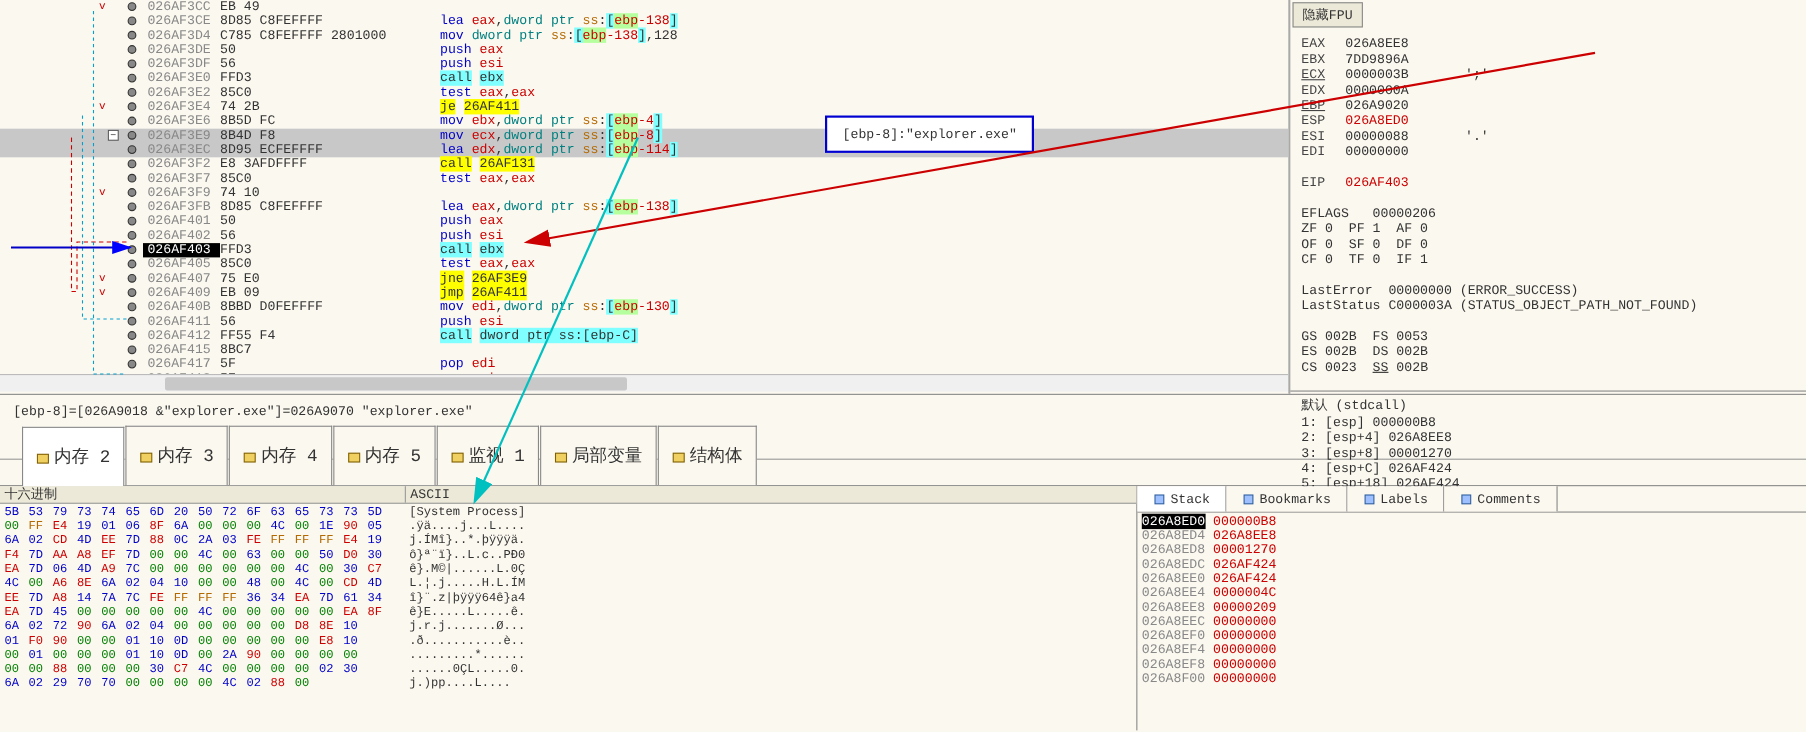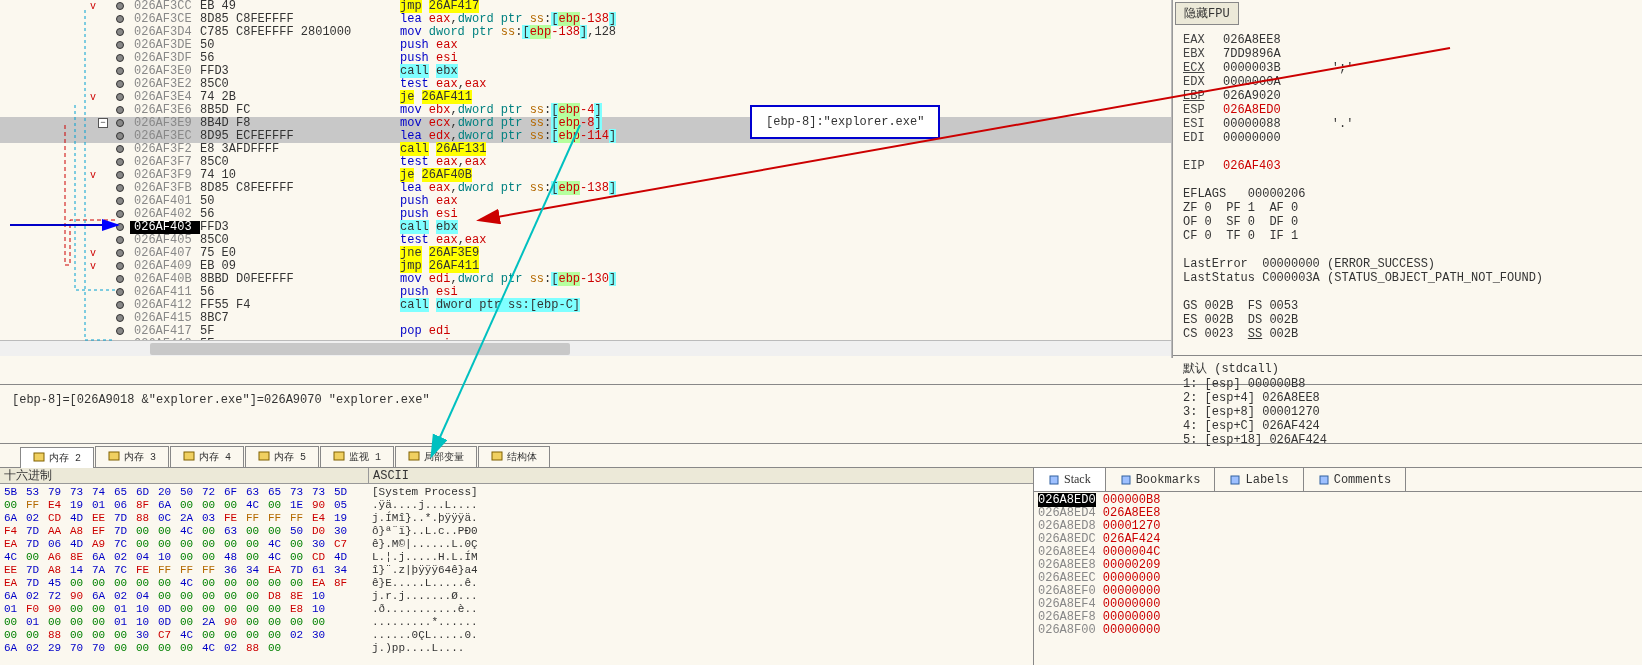--- a/index.html
+++ b/index.html
@@ -27,65 +27,65 @@
 .scroll-h { height:16px; background:#f0f0f0; border-top:1px solid #bbb; position:relative; }
 .scroll-h .thumb { position:absolute; left:150px; top:2px; width:420px; height:12px; background:#c8c8c8; border-radius:2px; }
 .regs-panel { flex:1; position:relative; border-left:1px solid #999; }
 .regs-tab { background:#ece9d8; border:1px solid #888; padding:2px 8px; display:inline-block; margin:2px; }
 .regs-body { padding:6px 10px; font-size:12px; line-height:14px; }
 .regs-body div { white-space:pre; }
 .regs-body .rlbl { color:#444; display:inline-block; width:40px; }
 .regs-body .rval { display:inline-block; width:80px; }
 .u { text-decoration:underline; }
 .calling { border-top:1px solid #888; margin-top:8px; padding:4px 10px; }
-.line-panel { height:60px; padding:8px 12px; border-top:1px solid #888; border-bottom:1px solid #888; background:#fbf8ef;margin-top:26px; }
+.line-panel { height:60px; padding:8px 12px; border-top:1px solid #888; border-bottom:1px solid #888; background:#fbf8ef; }
 .tabs-row { height:24px; display:flex; align-items:flex-end; padding-left:20px; border-bottom:1px solid #888; background:#fbf8ef; gap:1px; }
-.tab { padding:3px 12px; border:1px solid #888; border-bottom:none; background:#fbf8ef; display:flex; gap:4px; font-size:10px; }
+.tab { padding:16px 12px; border:1px solid #888; border-bottom:none; background:#fbf8ef; display:flex; align-items:center; gap:4px; font-size:16px; }
 .tab.active { background:#fff; position:relative; top:1px; }
 .icon { width:12px; height:12px; display:inline-block; }
 .bottom-area { display:flex; height:222px; }
 .hex-panel { width:1034px; border-right:1px solid #888; position:relative; }
 .hex-hdr { display:flex; background:#ece9d8; border-bottom:1px solid #999; height:16px; line-height:16px; }
 .hex-hdr .c1 { width:368px; padding-left:4px; }
 .hex-hdr .c2 { flex:1; border-left:1px solid #999; padding-left:4px; }
 .hex-body { padding:2px 4px; line-height:13px; }
 .hex-row { white-space:pre; font-size:11px; }
 .hex-row span { display:inline-block; }
 .stack-panel { flex:1; position:relative; }
 .sp-tabs { display:flex; height:24px; border-bottom:1px solid #888; }
 .sp-tab { padding:3px 14px; border-right:1px solid #888; display:flex; align-items:center; gap:4px; background:#fbf8ef; }
-.sp-tab.active { background:#fff;font-family:Liberation Serif, serif; }
+.sp-tab.active { background:#fff; }
 .stack-body { padding:2px 4px; line-height:13px; font-size:12px; }
 .stack-row { white-space:pre; }
 .stack-row.cur .a { background:#000; color:#fff; }
 .stack-row .a { color:#888; }
 .stack-row .v { color:#c00; }
 .callout { position:absolute; border:2px solid #0000d0; padding:8px 14px; background:#fff; color:#333; font-size:12px; top:105px; left:750px; }
 svg.overlay { position:absolute; top:0; left:0; pointer-events:none; }
 </style>
 </head>
 <body>
 
 <div class="top-area">
   <div class="disasm-panel">
     <div class="disasm-body" id="disasm-rows">
-        <div class="row"><div class="bp-gutter"><div class="bp-dot"></div><span style="position: absolute; left: 90px; color: rgb(204, 0, 0); font-size: 10px;">v</span></div><div class="addr">026AF3CC</div><div class="bytes">EB 49</div><div class="asm"><span class="hl-y">jmp</span> <span class="hl-y">26AF417</span></div></div>
+        <div class="row"><div class="bp-gutter"><div class="bp-dot"></div><span style="position: absolute; left: 90px; color: rgb(204, 0, 0); font-size: 10px;">v</span></div><div class="addr">026AF3CC</div><div class="bytes">EB 49</div></div>
         <div class="row"><div class="bp-gutter"><div class="bp-dot"></div></div><div class="addr">026AF3CE</div><div class="bytes">8D85 C8FEFFFF</div><div class="asm"><span class="blue">lea</span> <span class="red">eax</span>,<span class="teal">dword ptr</span> <span class="orange">ss</span>:<span class="hl-t">[</span><span class="hl-g"><span class="red">ebp</span></span><span class="red">-138</span><span class="hl-t">]</span></div></div>
         <div class="row"><div class="bp-gutter"><div class="bp-dot"></div></div><div class="addr">026AF3D4</div><div class="bytes">C785 C8FEFFFF 2801000</div><div class="asm"><span class="blue">mov</span> <span class="teal">dword ptr</span> <span class="orange">ss</span>:<span class="hl-t">[</span><span class="hl-g"><span class="red">ebp</span></span><span class="red">-138</span><span class="hl-t">]</span>,128</div></div>
         <div class="row"><div class="bp-gutter"><div class="bp-dot"></div></div><div class="addr">026AF3DE</div><div class="bytes">50</div><div class="asm"><span class="blue">push</span> <span class="red">eax</span></div></div>
         <div class="row"><div class="bp-gutter"><div class="bp-dot"></div></div><div class="addr">026AF3DF</div><div class="bytes">56</div><div class="asm"><span class="blue">push</span> <span class="red">esi</span></div></div>
         <div class="row"><div class="bp-gutter"><div class="bp-dot"></div></div><div class="addr">026AF3E0</div><div class="bytes">FFD3</div><div class="asm"><span class="hl-t">call</span> <span class="hl-t">ebx</span></div></div>
         <div class="row"><div class="bp-gutter"><div class="bp-dot"></div></div><div class="addr">026AF3E2</div><div class="bytes">85C0</div><div class="asm"><span class="blue">test</span> <span class="red">eax</span>,<span class="red">eax</span></div></div>
         <div class="row"><div class="bp-gutter"><div class="bp-dot"></div><span style="position: absolute; left: 90px; color: rgb(204, 0, 0); font-size: 10px;">v</span></div><div class="addr">026AF3E4</div><div class="bytes">74 2B</div><div class="asm"><span class="hl-y">je</span> <span class="hl-y">26AF411</span></div></div>
         <div class="row"><div class="bp-gutter"><div class="bp-dot"></div></div><div class="addr">026AF3E6</div><div class="bytes">8B5D FC</div><div class="asm"><span class="blue">mov</span> <span class="red">ebx</span>,<span class="teal">dword ptr</span> <span class="orange">ss</span>:<span class="hl-t">[</span><span class="hl-g"><span class="red">ebp</span></span><span class="red">-4</span><span class="hl-t">]</span></div></div>
         <div class="row row-sel"><div class="bp-gutter"><div class="bp-dot"></div><div class="sq-toggle">−</div></div><div class="addr">026AF3E9</div><div class="bytes">8B4D F8</div><div class="asm"><span class="blue">mov</span> <span class="red">ecx</span>,<span class="teal">dword ptr</span> <span class="orange">ss</span>:<span class="hl-t">[</span><span class="hl-g"><span class="red">ebp</span></span><span class="red">-8</span><span class="hl-t">]</span></div></div>
         <div class="row row-sel"><div class="bp-gutter"><div class="bp-dot"></div></div><div class="addr">026AF3EC</div><div class="bytes">8D95 ECFEFFFF</div><div class="asm"><span class="blue">lea</span> <span class="red">edx</span>,<span class="teal">dword ptr</span> <span class="orange">ss</span>:<span class="hl-t">[</span><span class="hl-g"><span class="red">ebp</span></span><span class="red">-114</span><span class="hl-t">]</span></div></div>
         <div class="row"><div class="bp-gutter"><div class="bp-dot"></div></div><div class="addr">026AF3F2</div><div class="bytes">E8 3AFDFFFF</div><div class="asm"><span class="hl-y">call</span> <span class="hl-y">26AF131</span></div></div>
         <div class="row"><div class="bp-gutter"><div class="bp-dot"></div></div><div class="addr">026AF3F7</div><div class="bytes">85C0</div><div class="asm"><span class="blue">test</span> <span class="red">eax</span>,<span class="red">eax</span></div></div>
-        <div class="row"><div class="bp-gutter"><div class="bp-dot"></div><span style="position: absolute; left: 90px; color: rgb(204, 0, 0); font-size: 10px;">v</span></div><div class="addr">026AF3F9</div><div class="bytes">74 10</div><div class="asm"><span class="hl-y">je</span> <span class="hl-y">26AF40B</span></div></div>
+        <div class="row"><div class="bp-gutter"><div class="bp-dot"></div><span style="position: absolute; left: 90px; color: rgb(204, 0, 0); font-size: 10px;">v</span></div><div class="addr">026AF3F9</div><div class="bytes">74 10</div></div>
         <div class="row"><div class="bp-gutter"><div class="bp-dot"></div></div><div class="addr">026AF3FB</div><div class="bytes">8D85 C8FEFFFF</div><div class="asm"><span class="blue">lea</span> <span class="red">eax</span>,<span class="teal">dword ptr</span> <span class="orange">ss</span>:<span class="hl-t">[</span><span class="hl-g"><span class="red">ebp</span></span><span class="red">-138</span><span class="hl-t">]</span></div></div>
         <div class="row"><div class="bp-gutter"><div class="bp-dot"></div></div><div class="addr">026AF401</div><div class="bytes">50</div><div class="asm"><span class="blue">push</span> <span class="red">eax</span></div></div>
         <div class="row"><div class="bp-gutter"><div class="bp-dot"></div></div><div class="addr">026AF402</div><div class="bytes">56</div><div class="asm"><span class="blue">push</span> <span class="red">esi</span></div></div>
         <div class="row"><div class="bp-gutter"><div class="bp-dot"></div></div><div class="addr addr-cur">026AF403</div><div class="bytes">FFD3</div><div class="asm"><span class="hl-t">call</span> <span class="hl-t">ebx</span></div></div>
         <div class="row"><div class="bp-gutter"><div class="bp-dot"></div></div><div class="addr">026AF405</div><div class="bytes">85C0</div><div class="asm"><span class="blue">test</span> <span class="red">eax</span>,<span class="red">eax</span></div></div>
         <div class="row"><div class="bp-gutter"><div class="bp-dot"></div><span style="position: absolute; left: 90px; color: rgb(204, 0, 0); font-size: 10px;">v</span></div><div class="addr">026AF407</div><div class="bytes">75 E0</div><div class="asm"><span class="hl-y">jne</span> <span class="hl-y">26AF3E9</span></div></div>
         <div class="row"><div class="bp-gutter"><div class="bp-dot"></div><span style="position: absolute; left: 90px; color: rgb(204, 0, 0); font-size: 10px;">v</span></div><div class="addr">026AF409</div><div class="bytes">EB 09</div><div class="asm"><span class="hl-y">jmp</span> <span class="hl-y">26AF411</span></div></div>
         <div class="row"><div class="bp-gutter"><div class="bp-dot"></div></div><div class="addr">026AF40B</div><div class="bytes">8BBD D0FEFFFF</div><div class="asm"><span class="blue">mov</span> <span class="red">edi</span>,<span class="teal">dword ptr</span> <span class="orange">ss</span>:<span class="hl-t">[</span><span class="hl-g"><span class="red">ebp</span></span><span class="red">-130</span><span class="hl-t">]</span></div></div>
         <div class="row"><div class="bp-gutter"><div class="bp-dot"></div></div><div class="addr">026AF411</div><div class="bytes">56</div><div class="asm"><span class="blue">push</span> <span class="red">esi</span></div></div>
         <div class="row"><div class="bp-gutter"><div class="bp-dot"></div></div><div class="addr">026AF412</div><div class="bytes">FF55 F4</div><div class="asm"><span class="hl-t">call</span> <span class="hl-t">dword ptr ss:[ebp-C]</span></div></div>
@@ -223,20 +223,21 @@
               <rect x="2" y="2" width="8" height="8" fill="#9ec0ff" stroke="#3060a0"></rect>
             </svg></span>
           <span>Comments</span>
         </div>
       </div>
     <div class="stack-body" id="stack-rows">
         <div class="stack-row cur"><span class="a">026A8ED0</span> <span class="v">000000B8</span></div>
         <div class="stack-row"><span class="a">026A8ED4</span> <span class="v">026A8EE8</span></div>
         <div class="stack-row"><span class="a">026A8ED8</span> <span class="v">00001270</span></div>
         <div class="stack-row"><span class="a">026A8EDC</span> <span class="v">026AF424</span></div>
+        <div class="stack-row"><span class="a">026A8EE0</span> <span class="v">026AF424</span></div>
         <div class="stack-row"><span class="a">026A8EE4</span> <span class="v">0000004C</span></div>
         <div class="stack-row"><span class="a">026A8EE8</span> <span class="v">00000209</span></div>
         <div class="stack-row"><span class="a">026A8EEC</span> <span class="v">00000000</span></div>
         <div class="stack-row"><span class="a">026A8EF0</span> <span class="v">00000000</span></div>
         <div class="stack-row"><span class="a">026A8EF4</span> <span class="v">00000000</span></div>
         <div class="stack-row"><span class="a">026A8EF8</span> <span class="v">00000000</span></div>
         <div class="stack-row"><span class="a">026A8F00</span> <span class="v">00000000</span></div>
       </div>
   </div>
 </div>

